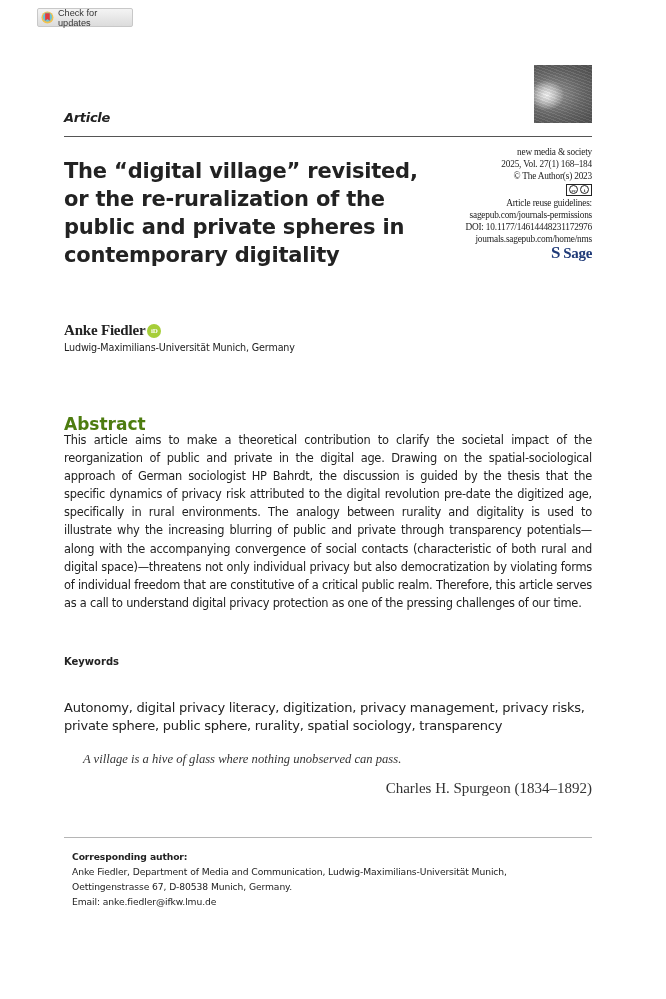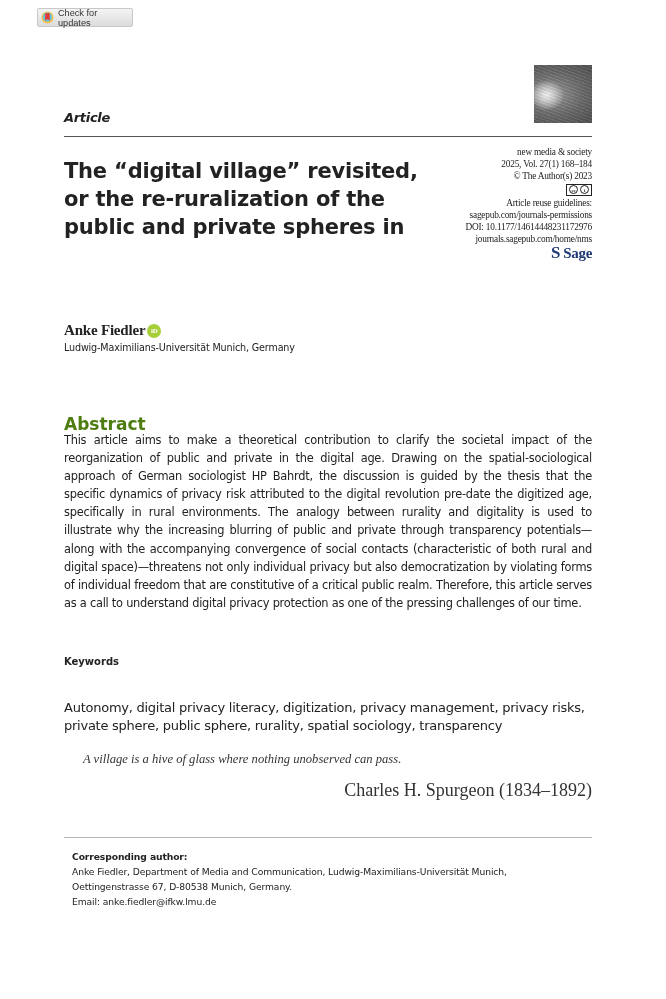--- a/index.html
+++ b/index.html
@@ -72,21 +72,21 @@
     }
 
     .h-keywords { left: 64px; top: 656px; font-weight: bold; font-size: 10px; color: #222; }
     .keywords-body { left: 64px; top: 699px; width: 528px; font-size: 13px; line-height: 18.1px; color: #222; letter-spacing: -0.25px; }
 
     .epigraph {
       left: 83px; top: 752px; font-family: "Liberation Serif", serif; font-style: italic;
       font-size: 12.6px; color: #333;
     }
     .epigraph-attr {
-      right: 74px; top: 780px; font-family: "Liberation Serif", serif; font-size: 18px; color: #333; margin-left: 32px;
+      right: 74px; top: 780px; font-family: "Liberation Serif", serif; font-size: 15px; color: #333; margin-left: 32px;
     }
 
     .rule-bottom { left: 64px; top: 837px; width: 528px; height: 1px; background: #b5b5b5; }
 
     .corr {
       left: 72px; top: 849px; font-size: 9.2px; line-height: 15px; color: #222; letter-spacing: -0.1px;
     }
     .corr .lbl { font-weight: bold; }
   </style>
 </head>
@@ -103,20 +103,21 @@
 
 <div class="abs cover"></div>
 
 <div class="abs article-label">Article</div>
 <div class="abs rule-top"></div>
 
 <div class="abs title">
   <div>The “digital village” revisited,</div>
   <div>or the re-ruralization of the</div>
   <div>public and private spheres in</div>
+  <div>contemporary digitality</div>
 </div>
 
 <div class="abs meta">
   <div class="line">new media &amp; society</div>
   <div class="line">2025, Vol. 27(1) 168–184</div>
   <div class="line">© The Author(s) 2023</div>
   <div class="line">
     <span class="cc">
       <span class="circ">cc</span>
       <span class="circ">i</span>

